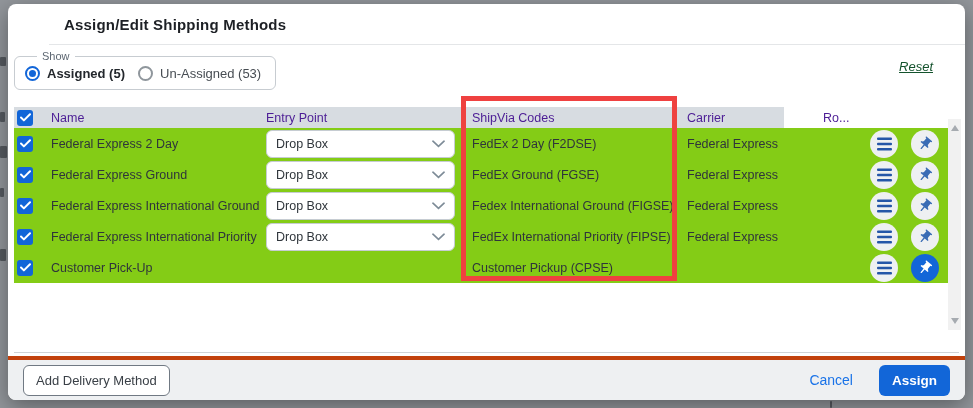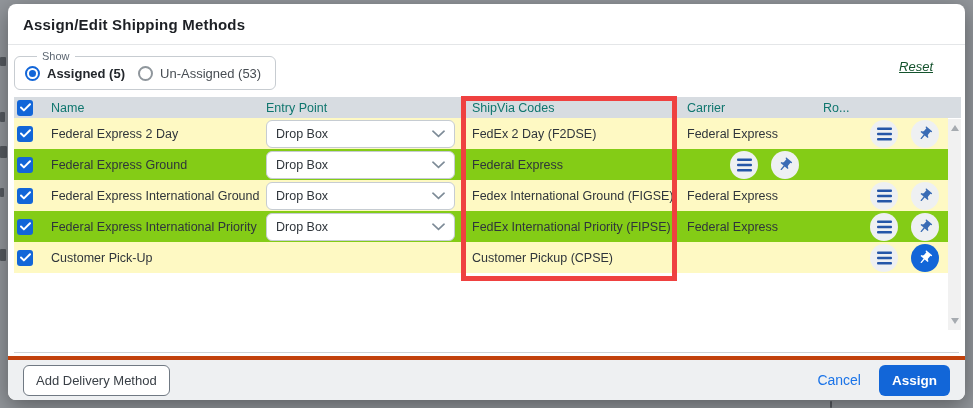--- a/index.html
+++ b/index.html
@@ -9,20 +9,21 @@
     background:#92969b;
     font-family:"Liberation Sans", sans-serif;
     -webkit-font-smoothing:antialiased;
   }
   .bg-mark { position:absolute; background:#41464c; opacity:.75; border-radius:1px; }
 
   .modal {
     position:absolute; left:8px; top:4px; width:957px; height:396px;
     background:#ffffff; border-radius:8px;
     box-shadow:0 6px 22px rgba(0,0,0,.38);
+    padding-left:41px;
   }
   .modal-header {
     height:41px; border-bottom:1px solid #e4e6e8;
     display:flex; align-items:center; padding:0 15px;
   }
   .modal-title { font-size:15px; font-weight:bold; color:#1d2025; letter-spacing:.2px; }
 
   fieldset.show-group {
     position:absolute; left:6px; top:46px; margin:0;
     border:1px solid #c7ccd1; border-radius:6px;
@@ -41,23 +42,23 @@
   .reset-link {
     position:absolute; right:32px; top:55px;
     color:#14532d; font-size:13px; text-decoration:underline; cursor:pointer;font-style:italic;
   }
 
   .table-wrap { position:absolute; left:6px; top:93px; width:947px; height:235px; }
   .thead, .trow {
     display:grid; grid-template-columns:37px 215px 202px 215px 140px 1fr;
     align-items:center; width:934px;
   }
-  .thead { height:21px; background:#d7dce1; color:#0f766e; font-size:12.5px; width:947px; }
+  .thead { height:21px; background:#d7dce1; color:#4c1d95; font-size:12.5px; width:770px;margin-top:10px; }
   .trow { height:31px; font-size:12.5px; color:#2f353b; }
-  .row-white { background:#fef9c3; }
+  .row-white { background:#84cc16; }
   .row-alt { background:#84cc16; }
   .cell-pad { padding-left:4px; }
   .cb-cell { padding-left:3px; }
   .checkbox {
     width:16px; height:16px; border-radius:3px; background:#1266d8;
     display:flex; align-items:center; justify-content:center; cursor:pointer;
   }
   .select {
     width:189px; height:28px; background:#fff;
     border:1px solid #c6ccd2; border-radius:6px;
@@ -95,21 +96,21 @@
     background:#eef0f2; border-top:4px solid #c2410c;
     border-radius:0 0 8px 8px;
     display:flex; align-items:center; padding:0 15px;
   }
   .add-btn {
     background:#fff; border:1px solid #707983; border-radius:6px;
     height:31px; padding:0 12px; font-size:13px; color:#3a4047;
     font-family:"Liberation Sans", sans-serif; cursor:pointer;
   }
   .footer-spacer { flex:1; }
-  .cancel-link { color:#1a73e8; font-size:14px; margin-right:18px; cursor:pointer; }
+  .cancel-link { color:#1a73e8; font-size:14px; margin-right:26px; cursor:pointer; }
   .assign-btn {
     background:#1266d8; color:#fff; border:none; border-radius:6px;
     height:31px; padding:0 13px; font-size:13.5px; font-weight:bold;
     font-family:Liberation Sans, sans-serif; cursor:pointer;
   }
 </style>
 </head>
 <body>
 
 <div class="bg-mark" style="left:0;top:57px;width:6px;height:9px;"></div>
@@ -203,20 +204,21 @@
         </div>
       <div>Federal Express Ground</div>
       <div>
           <div class="select">
             <span>Drop Box</span>
             <svg viewBox="0 0 14 8" width="13" height="8">
               <path d="M1 1l6 5.5L13 1" stroke="#7d8b97" stroke-width="1.8" fill="none" stroke-linecap="round"></path>
             </svg>
           </div>
         </div>
+      <div class="cell-pad">FedEx Ground (FGSE)</div>
       <div class="cell-pad">Federal Express</div>
       <div class="icons-cell">
         <button class="icon-circle">
             <svg width="15" height="14">
               <g fill="#2456a8">
                 <rect y="0.5" width="15" height="2.6" rx="1"></rect>
                 <rect y="5.7" width="15" height="2.6" rx="1"></rect>
                 <rect y="10.9" width="15" height="2.6" rx="1"></rect>
               </g>
             </svg>

